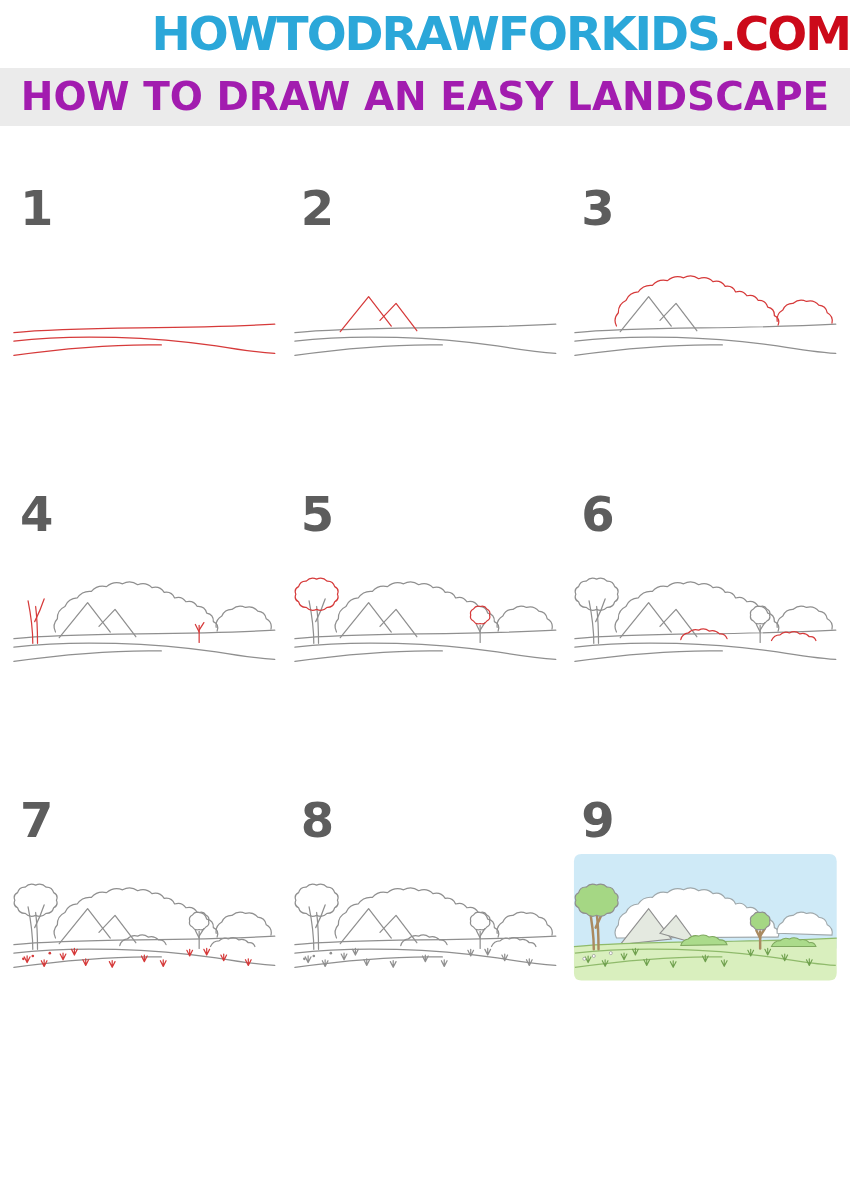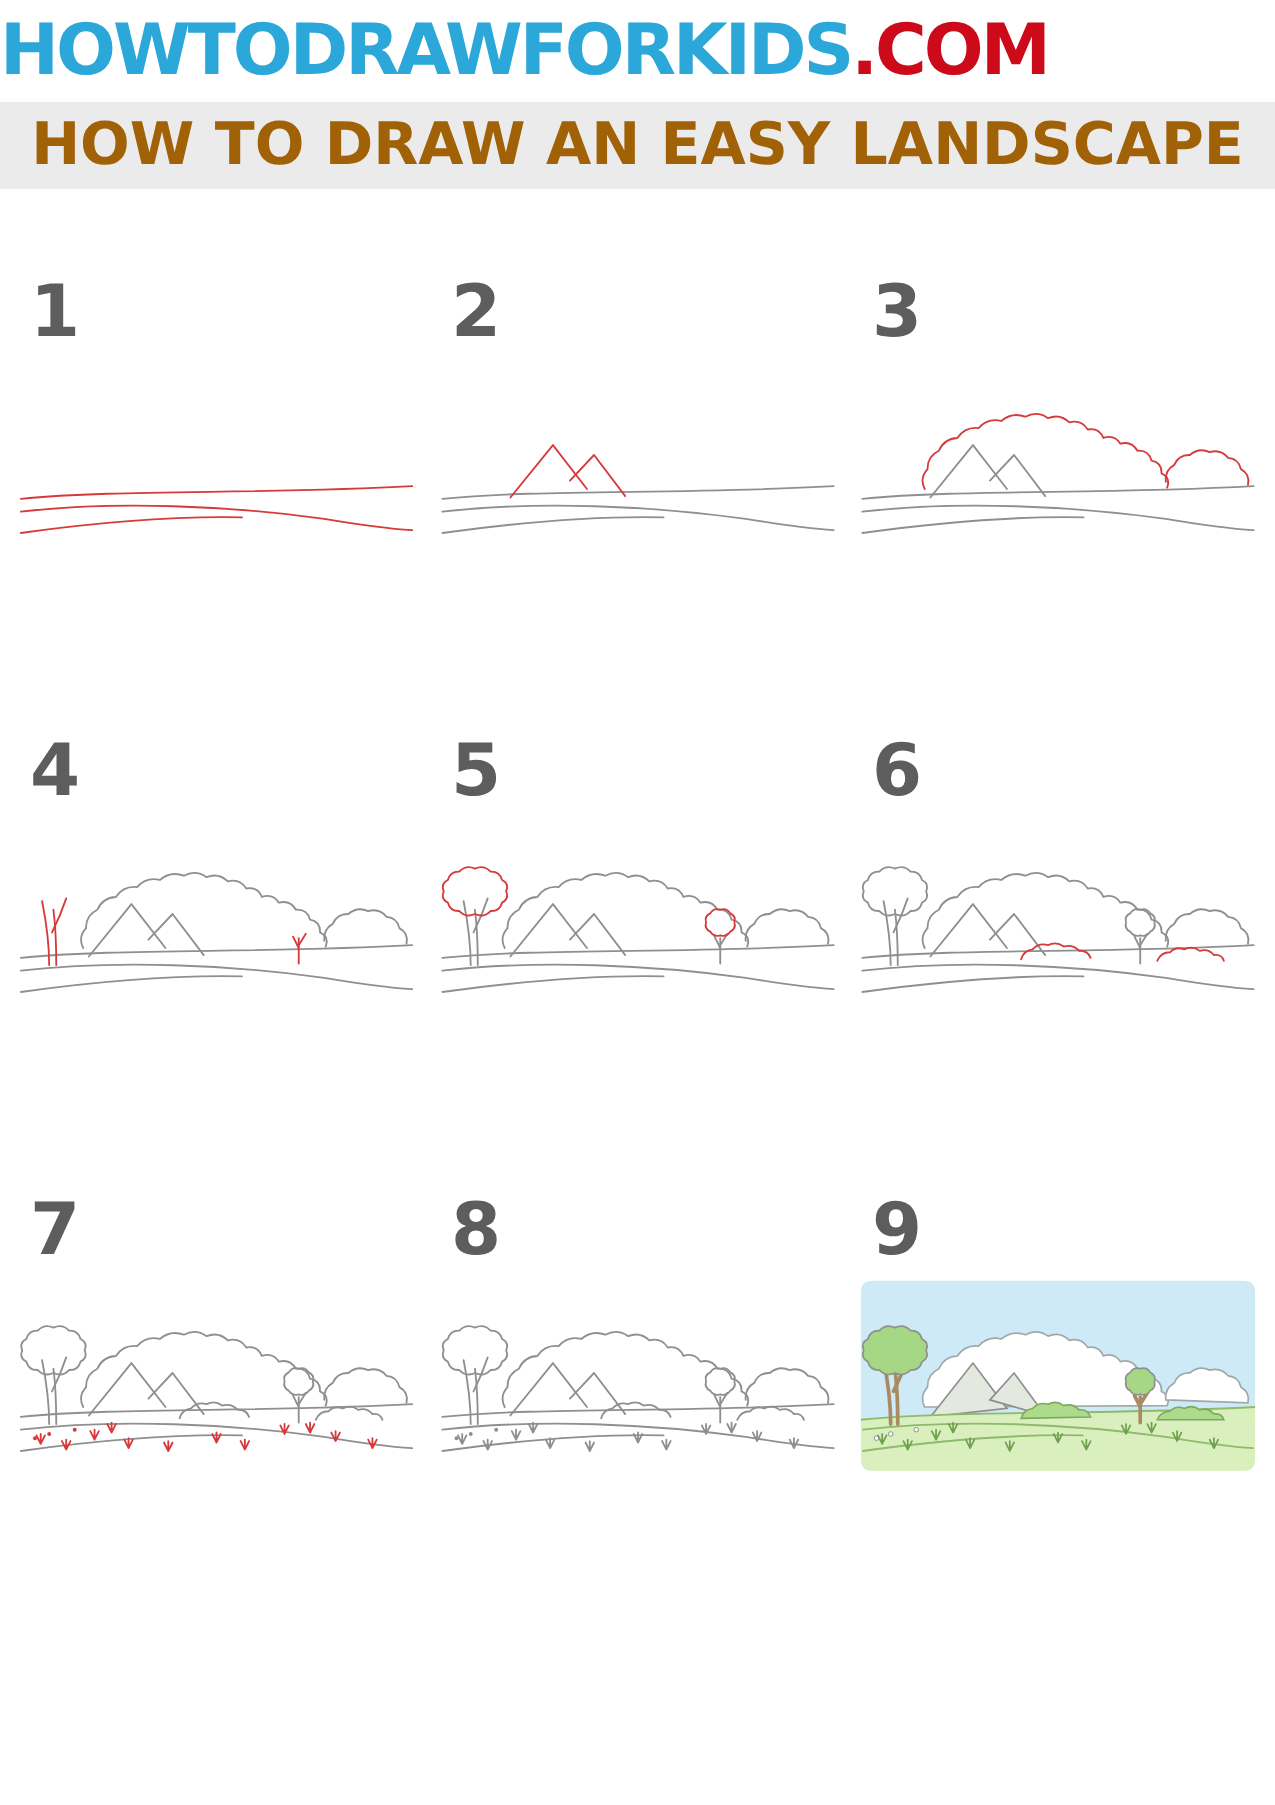--- a/index.html
+++ b/index.html
@@ -1,21 +1,21 @@
 <!DOCTYPE html>
 <html style="--num: #5d5d5d;"><head>
 <meta charset="utf-8">
 <style>
   html,body{margin:0;padding:0;}
   body{
     width:850px;height:1203px;background:#ffffff;overflow:hidden;
     font-family:"DejaVu Sans","Liberation Sans",sans-serif;
   }
   .logo{
-    text-align:left;padding-top:8px;
+    text-align:right;padding-top:8px;
     font-size:47px;font-weight:bold;letter-spacing:-2px;line-height:1.1;
     white-space:nowrap;
   }
   .banner{
     margin-top:8px;height:58px;display:flex;align-items:center;justify-content:center;
     font-size:39px;font-weight:bold;letter-spacing:0px;white-space:nowrap;
   }
   .steps-grid{
     margin:58px 12px 0;
     display:grid;grid-template-columns:repeat(3,1fr);
@@ -28,21 +28,21 @@
   }
   .step-art{display:block;width:100%;height:auto;}
 </style>
 </head>
 <body>
 
 <div class="logo">
   <span style="color: rgb(43, 167, 217);">HOWTODRAWFORKIDS</span><span style="color: rgb(204, 10, 26);">.COM</span>
 </div>
 
-<div class="banner" style="background: rgb(235, 235, 235); color: #a16207;">
+<div class="banner" style="background: rgb(235, 235, 235); color: #a21caf;">
   <span>HOW TO DRAW AN EASY LANDSCAPE</span>
 </div>
 
 <div class="steps-grid">
   <div class="step-cell">
     <div class="step-number">1</div>
     <svg class="step-art" viewBox="0 50 280 140">
         <g fill="none" stroke="#d63a3a" stroke-width="1.3" stroke-linecap="round" stroke-linejoin="round">
           <path d="M2,148 C70,141 170,145 278,139"></path>
           <path d="M2,157 C70,149 150,153 216,162 C240,166 262,169 278,170"></path>

